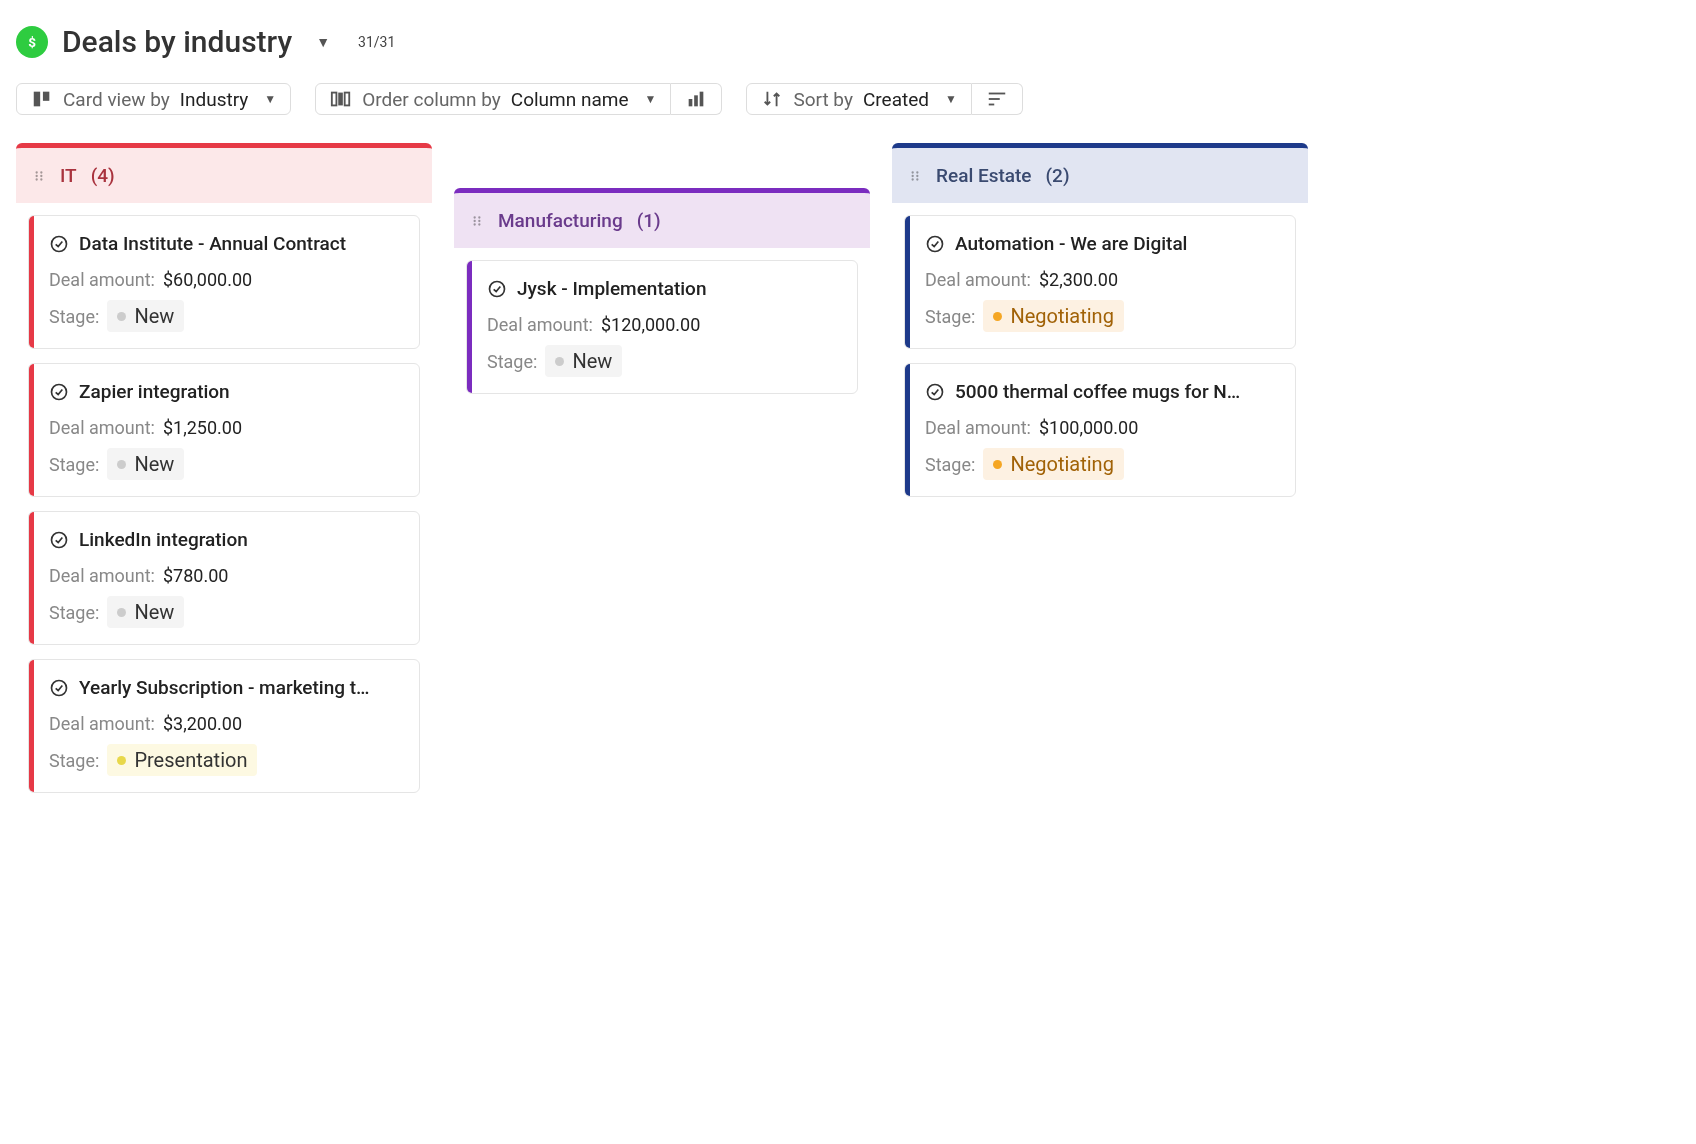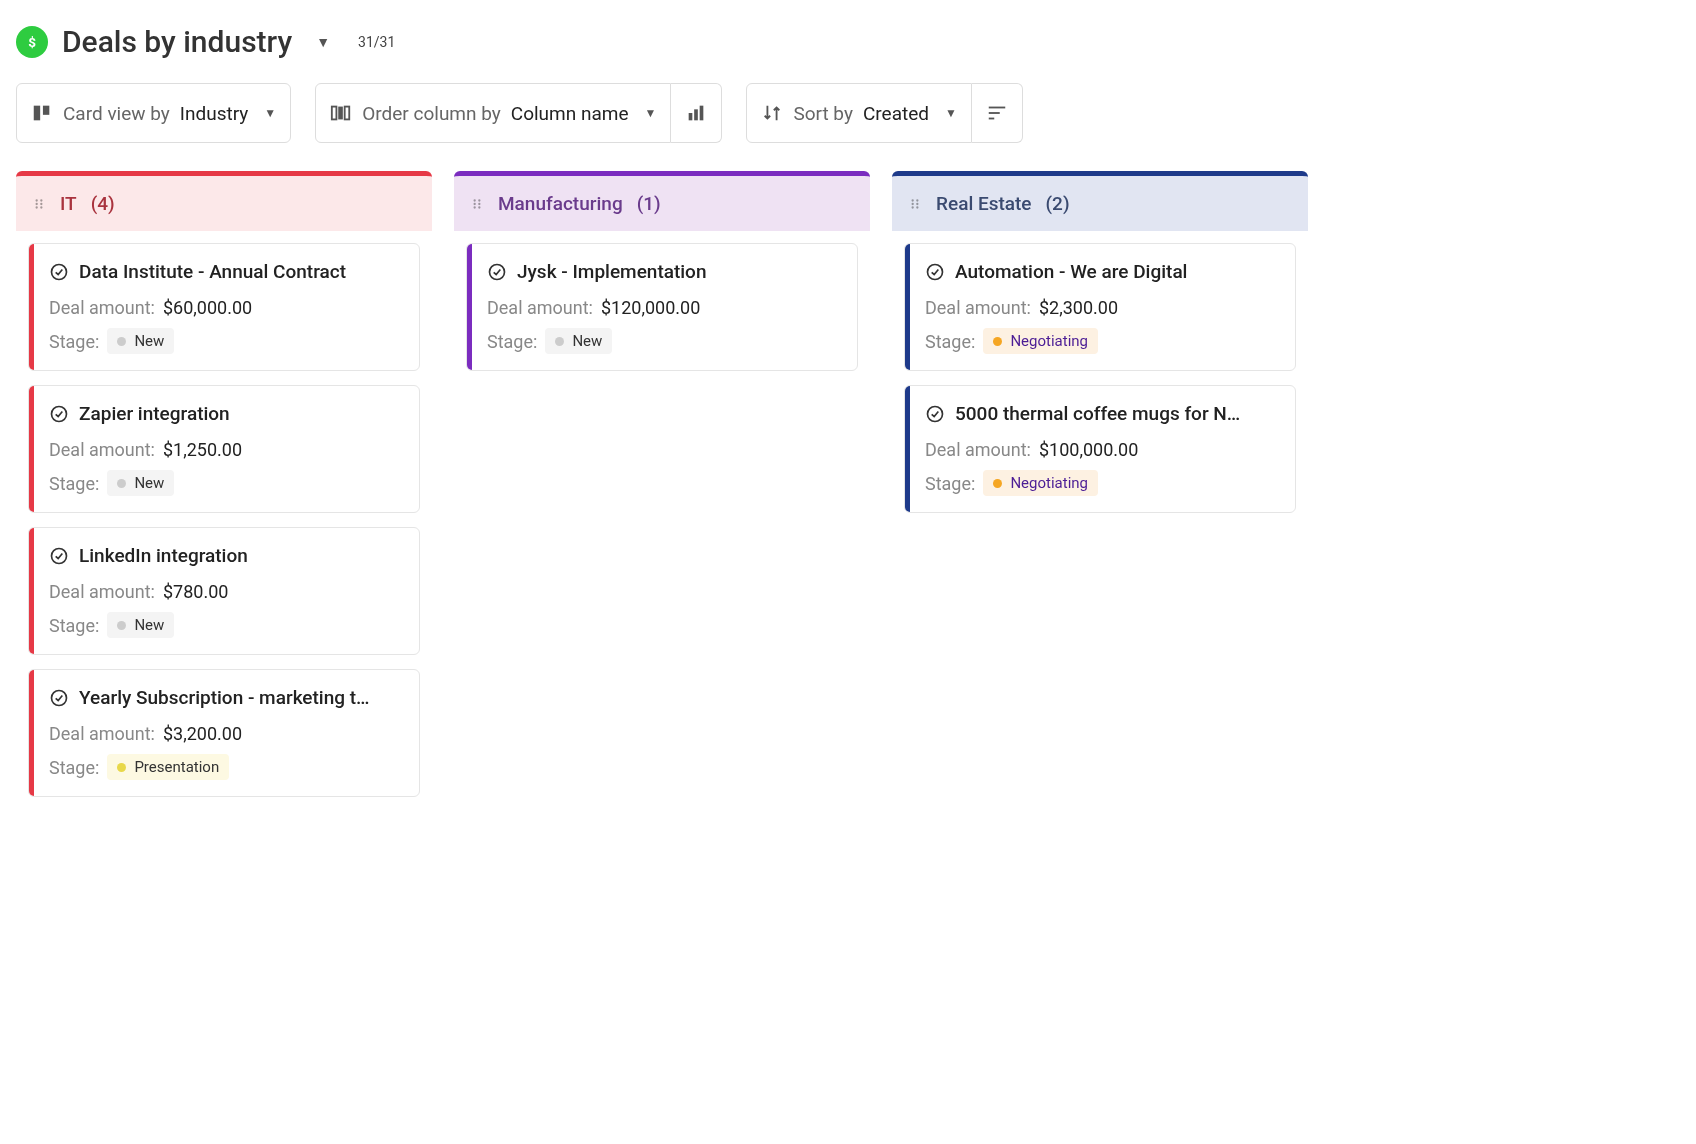--- a/index.html
+++ b/index.html
@@ -55,21 +55,21 @@
     display: flex;
     align-items: center;
     gap: 10px;
     border: 1px solid #ddd;
     border-radius: 6px;
     background: #fff;
     padding: 10px 14px;
     font-size: 19px;
     color: #666;
     cursor: pointer;
-    height: 60px;
+    height: 32px;
   }
   .tool-btn .strong { color: #222; }
   .tool-btn.split { border-top-right-radius: 0; border-bottom-right-radius: 0; }
   .tool-btn.icon-only {
     border-top-left-radius: 0; border-bottom-left-radius: 0;
     border-left: none;
     padding: 10px 14px;
     justify-content: center;
   }
   .icon-svg { width: 22px; height: 22px; display: block; }
@@ -99,21 +99,21 @@
     display: flex;
     flex-direction: column;
     gap: 14px;
   }
   .drag-handle { color: rgba(0,0,0,0.35); cursor: grab; display:flex; }
   .col-title { }
   .col-count { }
 
   .col-it .col-header { background: #fce8e9; border-color: #e63946; color: #a9333e; }
   .col-it .col-count { color: #a9333e; }
-  .col-mfg .col-header { background: #efe2f3; border-color: #7b2cbf; color: #6a3b8c; }
+  .col-mfg .col-header { background: #efe2f3; border-color: #7b2cbf; color: #6a3b8c; margin-top: 45px; }
   .col-mfg .col-count { color: #6a3b8c; }
   .col-re .col-header { background: #e1e5f2; border-color: #1e3a8a; color: #3a4a70; }
   .col-re .col-count { color: #3a4a70; }
 
   .card {
     border: 1px solid #e5e5e5;
     border-radius: 6px;
     padding: 16px 16px 16px 20px;
     background: #fff;
     position: relative;
@@ -162,27 +162,27 @@
     gap: 8px;
   }
   .field:last-child { margin-bottom: 0; }
   .field .value { color: #222; font-weight: 400; }
   .stage-pill {
     display: inline-flex;
     align-items: center;
     gap: 8px;
     padding: 4px 10px;
     border-radius: 4px;
-    font-size: 15px;
+    font-size: 20px;
   }
   .stage-new { background: #f4f4f4; color: #333; }
   .stage-new .dot { background: #ccc; }
   .stage-presentation { background: #fdf9e2; color: #333; }
   .stage-presentation .dot { background: #e8d84a; }
-  .stage-negotiating { background: #fdf1e2; color: #4c1d95; }
+  .stage-negotiating { background: #fdf1e2; color: #a16207; }
   .stage-negotiating .dot { background: #f5a623; }
   .dot { width: 9px; height: 9px; border-radius: 50%; display:inline-block; }
 </style>
 </head>
 <body>
 
 <div class="header">
   <div class="dollar-icon">
     <svg viewBox="0 0 24 24" width="18" height="18" fill="#fff">
         <text x="12" y="18" text-anchor="middle" font-size="18" font-weight="bold" fill="#fff">$</text>

